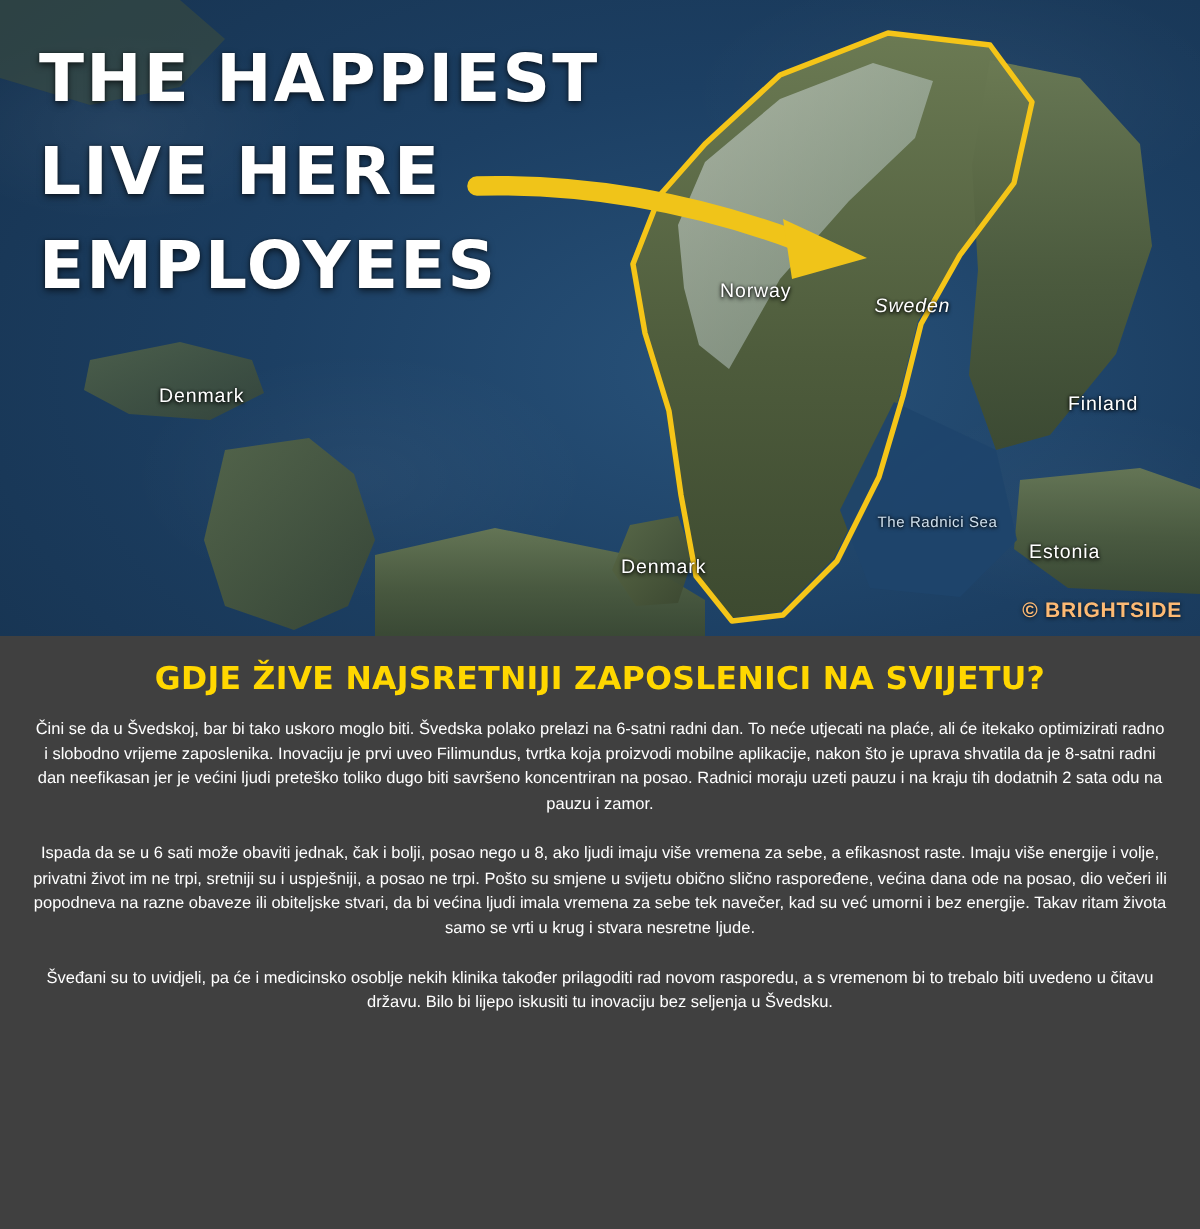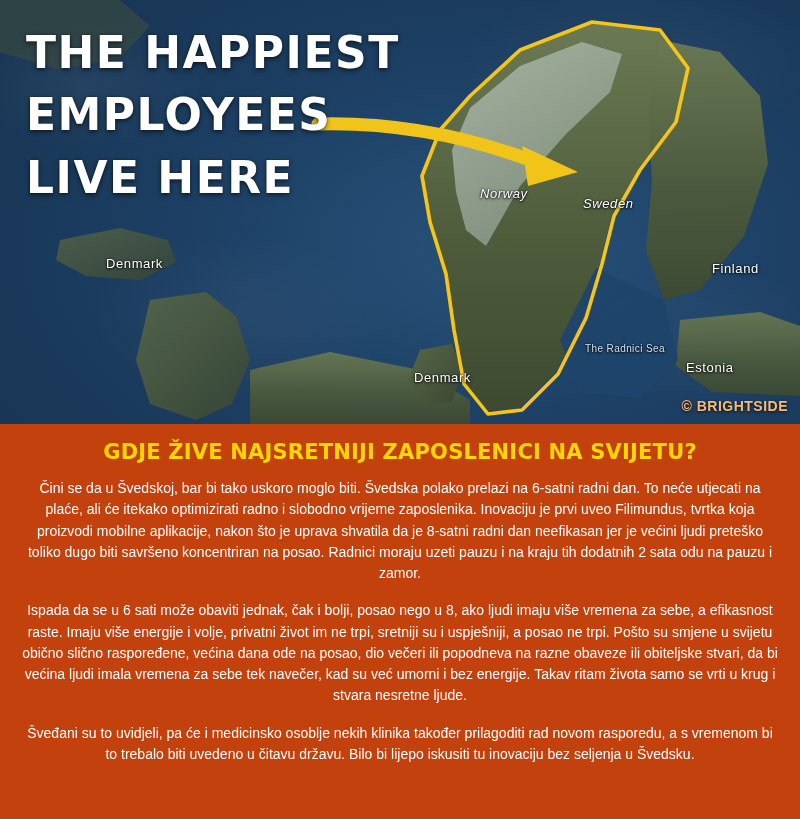--- a/index.html
+++ b/index.html
@@ -98,37 +98,37 @@
     text-shadow: 0 1px 3px rgba(0,0,0,0.8);
   }
 
   
   .article {
     position: absolute;
     left: 0;
     top: 424px;
     width: 800px;
     height: 395px;
-    background: #c2410c;
+    background: #404040;
     box-sizing: border-box;
     padding: 12px 16px 8px 16px;
   }
   .article-title {
     color: #ffd700;
     font-family: "DejaVu Sans", sans-serif;
     font-weight: bold;
     font-size: 21px;
     text-align: center;
     letter-spacing: 0.2px;
     margin: 4px 0 14px 0;
   }
   .para {
     color: #ffffff;
     font-family: "Liberation Sans", sans-serif;
-    font-size: 14px;
+    font-size: 11px;
     line-height: 1.52;
     text-align: center;
     margin: 0 0 16px 0;
     padding: 0 6px;
   }
   .para:last-child { margin-bottom: 16px; }
 </style>
 </head>
 <body>
 
@@ -176,25 +176,25 @@
       <path d="M470,96 L520,50 L592,22 L660,30 L688,68 L676,122 L640,170 L614,216 L602,264 L586,318 L558,374 L522,410 L488,414 L464,384 L454,330 L446,274 L430,222 L422,176 L440,130 Z" fill="none" stroke="#f5c518" stroke-width="3.6" stroke-linejoin="round"></path>
 
       <g>
         <path d="M318,124 C400,122 470,138 530,160" fill="none" stroke="#f0c419" stroke-width="13" stroke-linecap="round"></path>
         <path d="M578,172 L522,146 L528,186 Z" fill="#f0c419"></path>
       </g>
     </svg>
 
     <div class="headline">
       <span class="l">THE HAPPIEST</span>
+      <span class="l">LIVE HERE</span>
       <span class="l">EMPLOYEES</span>
-      <span class="l">LIVE HERE</span>
     </div>
 
-    <div class="clabel" style="left:480px; top:186px;font-style:italic;">Norway</div>
+    <div class="clabel" style="left:480px; top:186px;">Norway</div>
     <div class="clabel" style="left:583px; top:196px;font-style:italic;">Sweden</div>
     <div class="clabel" style="left:712px; top:261px;">Finland</div>
     <div class="clabel" style="left:400px; top:370px;margin-left:14px;">Denmark</div>
     <div class="clabel" style="left:686px; top:360px;">Estonia</div>
     <div class="clabel" style="left:106px; top:256px;">Denmark</div>
     <div class="clabel small" style="left:585px; top:343px;">The Radnici Sea</div>
 
     <div class="watermark">© BRIGHTSIDE</div>
   </div>
 

